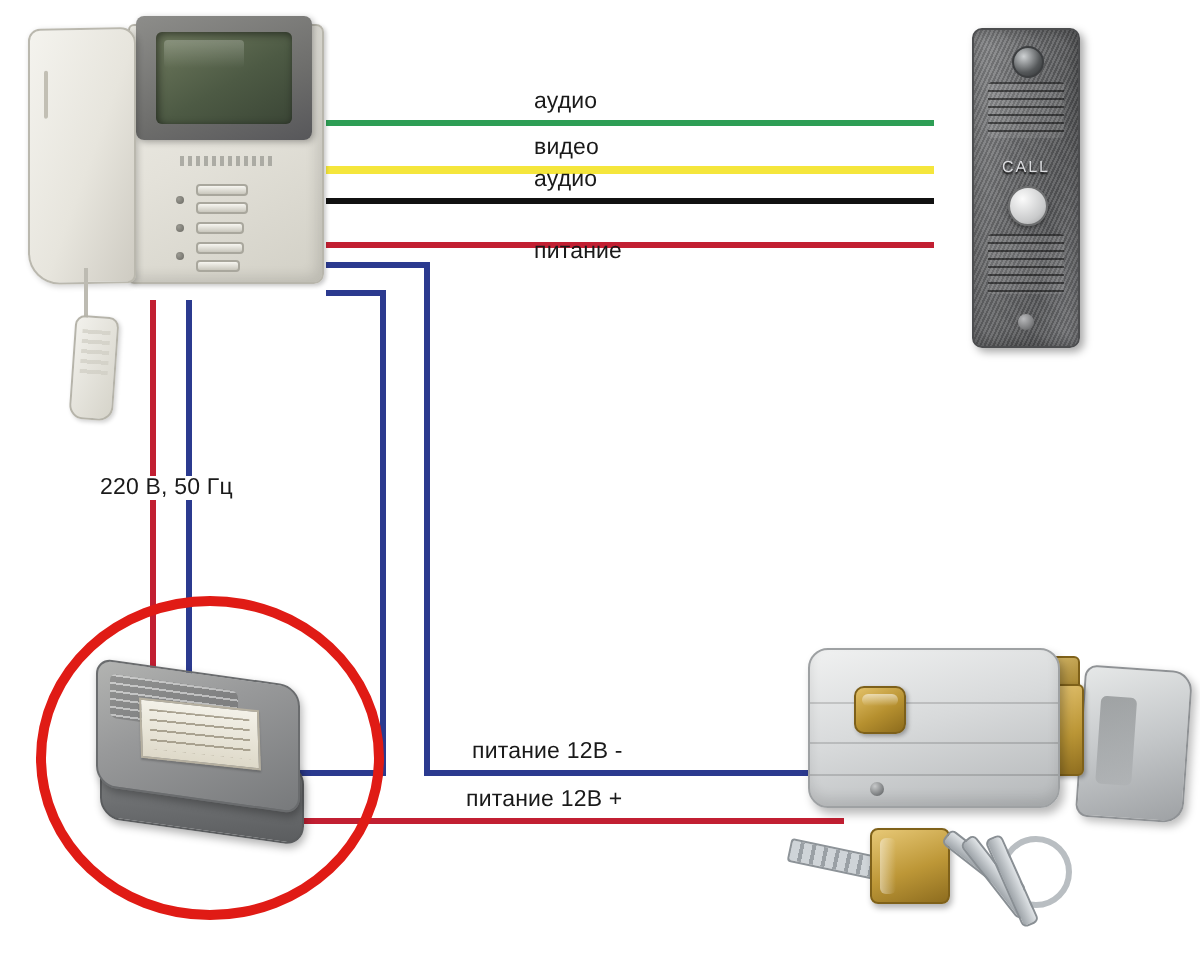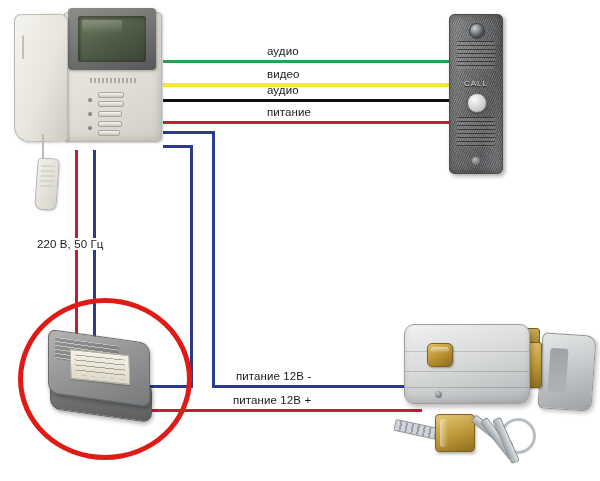--- a/index.html
+++ b/index.html
@@ -38,21 +38,21 @@
     background:#c2bfb4;border-radius:2px;}
   .cord{position:absolute;left:30px;top:128px;width:2px;height:26px;background:#bdbbb2;}
   .hs-low{position:absolute;left:24px;top:152px;width:20px;height:50px;
     background:linear-gradient(110deg,#f2f1ec,#d6d4ca);border:1px solid #b6b4aa;
     border-radius:5px 5px 7px 7px;transform:rotate(4deg);
     box-shadow:1px 1px 2px rgba(0,0,0,.18);}
   .hs-low:before{content:"";position:absolute;left:3px;top:6px;right:3px;height:24px;
     background:repeating-linear-gradient(180deg,#cfcdc3 0 2px,transparent 2px 5px);opacity:.7;}
 
   
-  #doorstation{position:absolute;left:449px;top:14px;width:52px;height:158px;
+  #doorstation{position:absolute;left:486px;top:14px;width:52px;height:158px;
     background:
       repeating-linear-gradient(115deg,rgba(255,255,255,.10) 0 1px,rgba(0,0,0,.12) 1px 2px),
       linear-gradient(100deg,#8e8f91 0%,#6a6b6d 38%,#58595b 70%,#7c7d80 100%);
     border:1px solid #4c4d4f;border-radius:5px;
     box-shadow:2px 2px 4px rgba(0,0,0,.35), inset 0 0 8px rgba(0,0,0,.35);}
   .ds-cam{position:absolute;left:50%;margin-left:-7px;top:8px;width:14px;height:14px;border-radius:50%;
     background:radial-gradient(circle at 35% 30%,#cfd2d4,#55585a 60%,#2d2f31);
     border:1px solid #3c3e40;}
   .ds-grill{position:absolute;left:7px;right:7px;height:28px;
     background:repeating-linear-gradient(180deg,rgba(20,20,20,.55) 0 1px,rgba(255,255,255,.10) 1px 4px);
@@ -133,33 +133,33 @@
 <div id="stage">
 
   <div class="wire" style="left:163px;top:60px;width:304px;height:3px;background:#2e9e55;"></div>
   <div class="wire" style="left:163px;top:83px;width:304px;height:4px;background:#f5e63c;"></div>
   <div class="wire" style="left:163px;top:99px;width:304px;height:3px;background:#111111;"></div>
   <div class="wire" style="left:163px;top:121px;width:304px;height:3px;background:#c21f32;"></div>
 
   <span class="lbl" style="left:267px;top:45px;">аудио</span>
   <span class="lbl" style="left:267px;top:68px;text-align:center;">видео</span>
   <span class="lbl" style="left:267px;top:84px;">аудио</span>
-  <span class="lbl" style="left:267px;top:106px;">питание</span>
+  <span class="lbl" style="left:267px;top:120px;">питание</span>
 
   <div class="wire" style="left:163px;top:131px;width:52px;height:3px;background:#2b3a8f;"></div>
   <div class="wire" style="left:212px;top:131px;width:3px;height:256px;background:#2b3a8f;"></div>
   <div class="wire" style="left:212px;top:385px;width:210px;height:3px;background:#2b3a8f;"></div>
 
   <div class="wire" style="left:163px;top:145px;width:30px;height:3px;background:#2b3a8f;"></div>
   <div class="wire" style="left:190px;top:145px;width:3px;height:243px;background:#2b3a8f;"></div>
   <div class="wire" style="left:128px;top:385px;width:65px;height:3px;background:#2b3a8f;"></div>
 
   <div class="wire" style="left:75px;top:150px;width:3px;height:190px;background:#c21f32;"></div>
   <div class="wire" style="left:93px;top:150px;width:3px;height:190px;background:#2b3a8f;"></div>
-  <span class="lbl" style="left:35px;top:238px;background:#fff;padding:0 2px;">220 В, 50 Гц</span>
+  <span class="lbl" style="left:48px;top:238px;background:#fff;padding:0 2px;">220 В, 50 Гц</span>
 
   <div class="wire" style="left:96px;top:409px;width:326px;height:3px;background:#c21f32;"></div>
 
   <span class="lbl" style="left:236px;top:370px;text-align:right;">питание 12В -</span>
   <span class="lbl" style="left:233px;top:394px;">питание 12В +</span>
 
   <div id="monitor">
     <div class="mon-body"></div>
     <div class="mon-bezel">
       <div class="mon-screen"></div>

